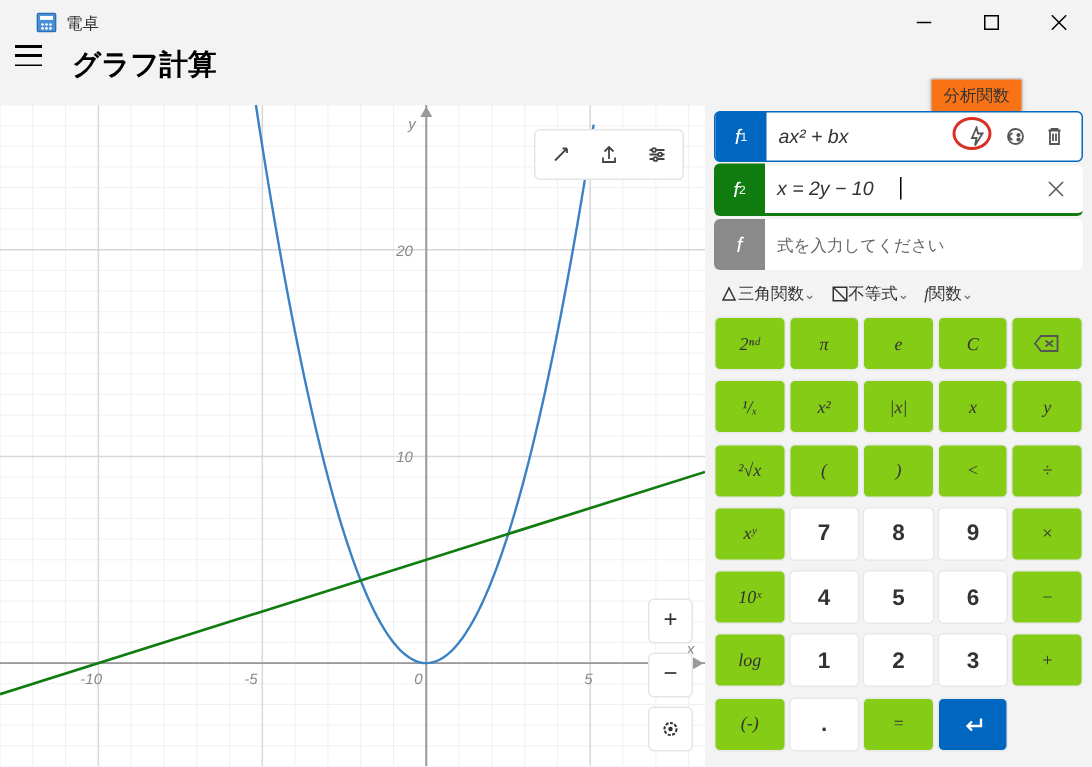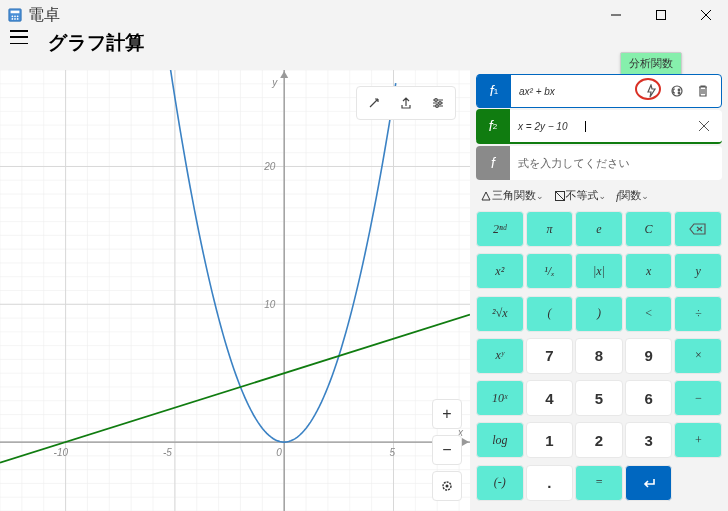--- a/index.html
+++ b/index.html
@@ -1,52 +1,52 @@
 <!DOCTYPE html>
 <html><head>
 <meta charset="utf-8">
 <style>
   * { box-sizing: border-box; margin: 0; padding: 0; font-family: "Segoe UI", "Yu Gothic UI", Meiryo, sans-serif; }
   body { width: 728px; height: 511px; background: #f3f3f3; overflow: hidden; position: relative; }
-  .titlebar { height: 30px; display: flex; align-items: center; padding-left: 8px; font-size: 16px; color: #333; }
+  .titlebar { height: 30px; display: flex; align-items: center; padding-left: 24px; font-size: 11px; color: #333; }
   .titlebar-icon { width: 14px; height: 14px; margin-right: 6px; }
   .win-ctrls { position: absolute; top: 0; right: 0; display: flex; }
   .win-btn { width: 45px; height: 30px; display: flex; align-items: center; justify-content: center; color: #000; }
   .header { height: 40px; display: flex; align-items: flex-start; padding: 0 10px; gap: 20px; }
   .ham { width: 18px; height: 14px; display: flex; flex-direction: column; justify-content: space-between; }
   .ham span { height: 1.5px; background: #000; }
   .title { font-size: 19px; font-weight: 600; }
   .main { display: flex; height: calc(100% - 70px); }
   .graph-area { flex: 1; background: #fff; position: relative; overflow: hidden; }
   .grid { position: absolute; inset: 0; }
   .graph-tools { position: absolute; top: 16px; right: 14px; display: flex; gap: 2px; background: #fff; border: 1px solid #e5e5e5; border-radius: 4px; padding: 2px; }
   .gtool { width: 30px; height: 28px; display: flex; align-items: center; justify-content: center; color: #444; border-radius: 4px; }
   .zoom { position: absolute; right: 8px; bottom: 10px; display: flex; flex-direction: column; gap: 6px; align-items: center; }
   .zbtn { width: 30px; height: 30px; background: #fff; border: 1px solid #e5e5e5; border-radius: 4px; display: flex; align-items: center; justify-content: center; font-size: 16px; color: #333; }
   .panel { width: 258px; background: #f3f3f3; display: flex; flex-direction: column; padding: 4px 6px 6px 6px; gap: 2px; }
-  .tooltip { position: absolute; top: 52px; right: 46px; background: #86efac; border: 1px solid #ccc; padding: 3px 8px; font-size: 11px; color: #333; border-radius: 2px; box-shadow: 0 1px 3px rgba(0,0,0,0.15); }
+  .tooltip { position: absolute; top: 52px; right: 46px; background: #f97316; border: 1px solid #ccc; padding: 3px 8px; font-size: 11px; color: #333; border-radius: 2px; box-shadow: 0 1px 3px rgba(0,0,0,0.15); }
   .func-row { display: flex; align-items: center; height: 34px; background: #fff; border-radius: 4px; position: relative; }
   .fbadge { width: 34px; height: 34px; display: flex; align-items: center; justify-content: center; color: #fff; font-style: italic; font-family: "Cambria Math", serif; font-size: 14px; border-radius: 4px 0 0 4px; }
   .fbadge sub { font-size: 8px; font-style: normal; }
   .f1 .fbadge { background: #0067c0; }
   .f2 .fbadge { background: #107c10; }
   .f3 .fbadge { background: #8a8a8a; }
   .f1 { border: 1px solid #0067c0; }
   .f2 { border-bottom: 2px solid #107c10; }
-  .fexpr { flex: 1; padding: 0 8px; font-family: "Cambria Math", serif; font-style: italic; font-size: 10px; color: #333; }
+  .fexpr { flex: 1; padding: 0 8px; font-family: "Cambria Math", serif; font-style: italic; font-size: 13px; color: #333; }
   .fexpr .cursor { border-right: 1px solid #000; padding-right: 18px; }
   .f3 .fexpr { font-style: normal; font-family: inherit; font-size: 11px; color: #666; }
   .factions { display: flex; align-items: center; gap: 6px; padding-right: 8px; }
   .fact { width: 20px; height: 20px; display: flex; align-items: center; justify-content: center; color: #555; }
   .circle-highlight { position: absolute; width: 26px; height: 22px; border: 2px solid #d93025; border-radius: 50%; }
   .toolbar2 { display: flex; align-items: center; gap: 10px; padding: 6px 4px 4px 4px; font-size: 11px; color: #333; }
   .tb2-item { display: flex; align-items: center; gap: 0; }
   .chev { font-size: 9px; color: #666; }
   .keypad { display: grid; grid-template-columns: repeat(5, 1fr); gap: 2px; margin-top: 2px; flex: 1; }
-  .key { background: #5eead4; border: 1px solid #e8e8e8; border-radius: 4px; display: flex; align-items: center; justify-content: center; font-size: 13px; color: #333; height: 36px; }
+  .key { background: #84cc16; border: 1px solid #e8e8e8; border-radius: 4px; display: flex; align-items: center; justify-content: center; font-size: 13px; color: #333; height: 36px; }
   .key.fn { font-family: "Cambria Math", serif; font-style: italic; font-size: 12px; }
   .key.num { background: #fff; font-weight: 600; font-size: 15px; }
   .key.enter { background: #0067c0; color: #fff; }
   svg text { font-family: inherit; font-size: 10px; fill: #888; font-style: italic; }
 </style>
 </head>
 <body>
 
 <div class="titlebar">
   <svg class="titlebar-icon" viewBox="0 0 16 16">
@@ -282,22 +282,22 @@
     <div class="keypad" id="keypad">
         <div class="key fn">2ⁿᵈ</div>
         <div class="key fn">π</div>
         <div class="key fn">e</div>
         <div class="key fn">C</div>
         <div class="key fn">
           <svg width="18" height="12" viewBox="0 0 18 12" fill="none" stroke="#555" stroke-width="1.2">
             <path d="M5 1 h11 v10 h-11 l-4-5 z M8 4 l5 4 M13 4 l-5 4"></path>
           </svg>
         </div>
+        <div class="key fn">¹/ₓ</div>
         <div class="key fn">x²</div>
-        <div class="key fn">¹/ₓ</div>
         <div class="key fn">|x|</div>
         <div class="key fn">x</div>
         <div class="key fn">y</div>
         <div class="key fn">²√x</div>
         <div class="key fn">(</div>
         <div class="key fn">)</div>
         <div class="key fn">&lt;</div>
         <div class="key fn">÷</div>
         <div class="key fn">xʸ</div>
         <div class="key num">7</div>

